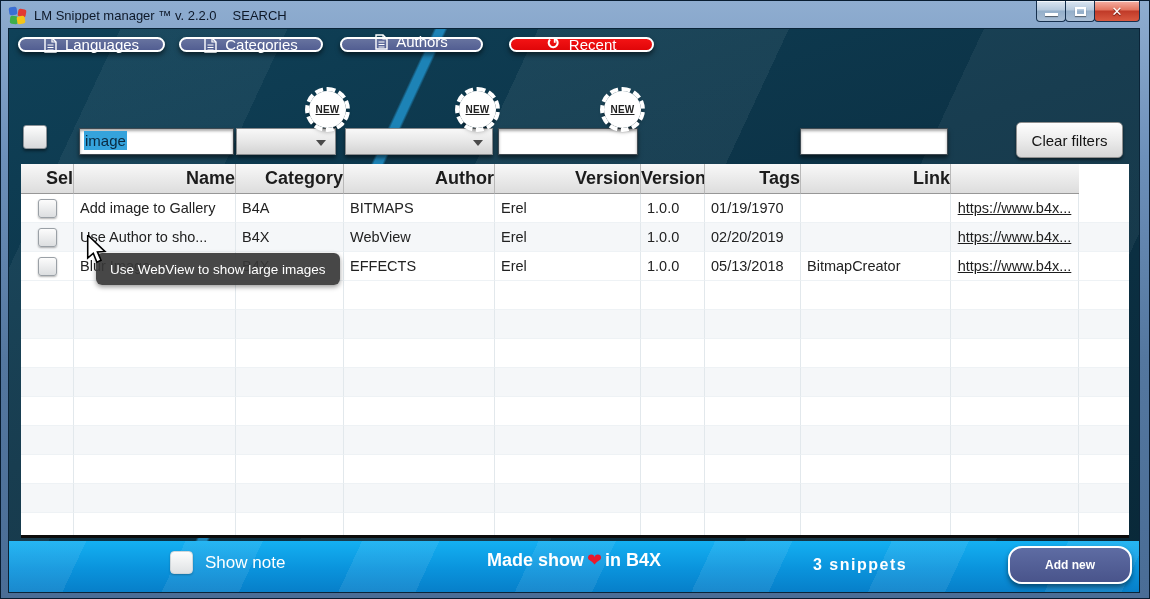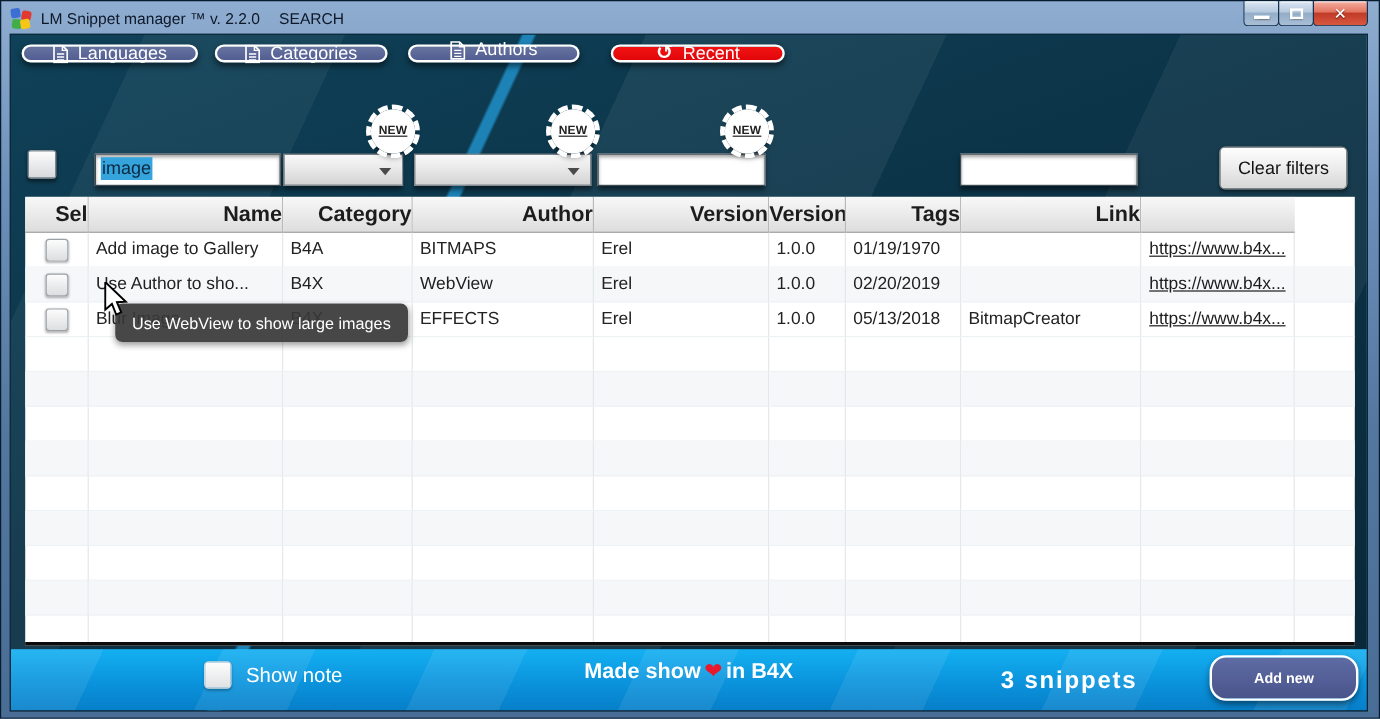--- a/index.html
+++ b/index.html
@@ -95,21 +95,21 @@
   
   .footer { position:absolute; left:0; top:512px; width:1130px; height:51px;
     background:
       repeating-linear-gradient(115deg, rgba(255,255,255,.08) 0 70px, rgba(255,255,255,0) 70px 160px),
       linear-gradient(180deg,#14b0f2 0%,#0a93dc 55%,#077fc9 100%); }
   .note-check { position:absolute; left:161px; top:10px; width:23px; height:23px; border:1px solid #cfd6da;
     border-radius:4px; background:linear-gradient(180deg,#fdfdfd,#dfe2e4); cursor:pointer; box-shadow:0 1px 2px rgba(0,0,0,.25); }
   .note-label { position:absolute; left:196px; top:12px; color:#fff; font-size:17px; }
   .made-with { position:absolute; left:50%; top:8px; transform:translateX(-50%); color:#fff; font-size:18px; font-weight:bold; white-space:nowrap; }
   .made-with .heart { color:#e8192c; padding:0 3px; }
-  .snips { position:absolute; left:825px; top:15px; color:#fff; font-size:20px; font-weight:bold; letter-spacing:1.5px; }
+  .snips { position:absolute; left:804px; top:15px; color:#fff; font-size:16px; font-weight:bold; letter-spacing:1.5px; }
   .addnew-btn { position:absolute; left:999px; top:5px; width:124px; height:38px; border:2px solid #fff; border-radius:14px;
     background:linear-gradient(180deg,#5e6ca3 0%,#49548b 100%); color:#fff; font-size:12px; font-weight:bold;
     display:flex; align-items:center; justify-content:center; cursor:pointer; box-shadow:0 3px 5px rgba(0,0,0,.45); }
 </style>
 </head>
 <body>
 
 <div class="frame">
   <div class="titlebar">
     <div class="app-icon">

